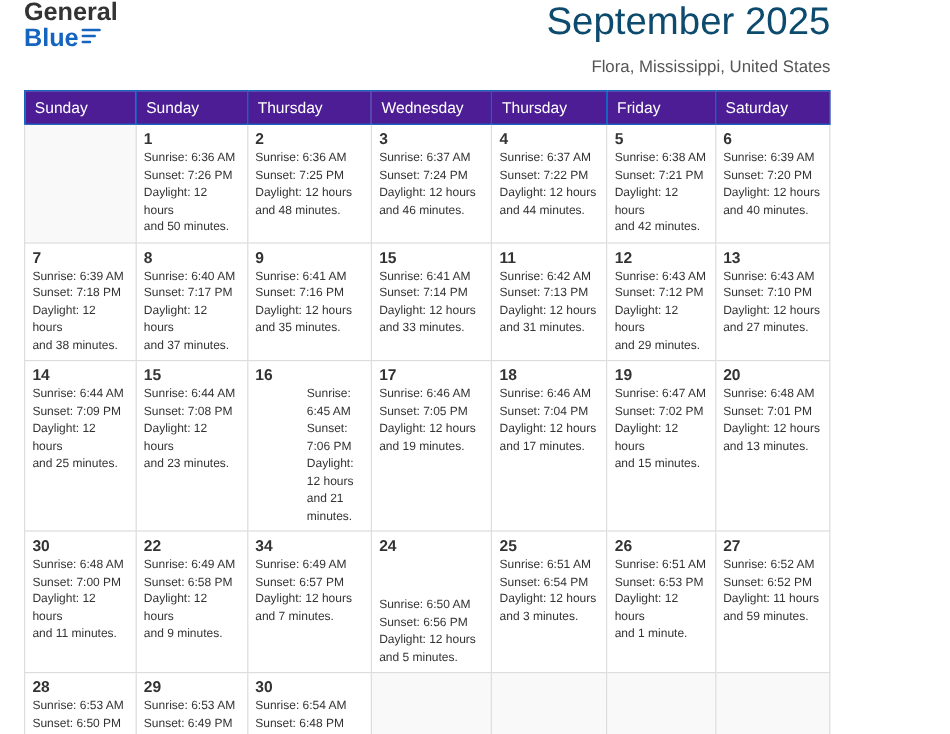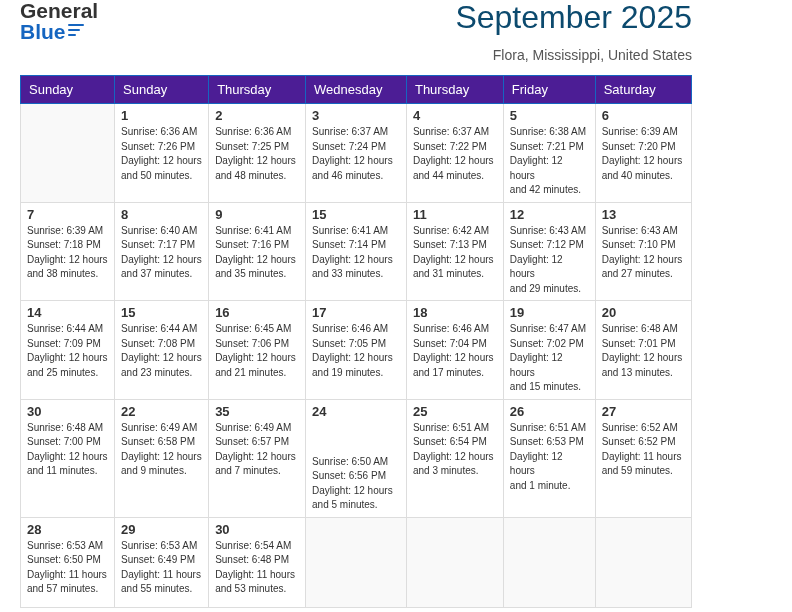--- a/index.html
+++ b/index.html
@@ -225,21 +225,21 @@
           </td>
           <td>
             <div class="day-number">15</div>
             <div class="day-info" style="white-space: pre-line;">Sunrise: 6:44 AM
 Sunset: 7:08 PM
 Daylight: 12 hours
 and 23 minutes.</div>
           </td>
           <td>
             <div class="day-number">16</div>
-            <div class="day-info" style="white-space: pre-line;">Sunrise: 6:45 AM
+            <div class="day-info" style="white-space: pre-line; margin-left: 43px;">Sunrise: 6:45 AM
 Sunset: 7:06 PM
 Daylight: 12 hours
 and 21 minutes.</div>
           </td>
           <td>
             <div class="day-number">17</div>
             <div class="day-info" style="white-space: pre-line;">Sunrise: 6:46 AM
 Sunset: 7:05 PM
 Daylight: 12 hours
 and 19 minutes.</div>
@@ -275,21 +275,21 @@
 and 11 minutes.</div>
           </td>
           <td>
             <div class="day-number">22</div>
             <div class="day-info" style="white-space: pre-line;">Sunrise: 6:49 AM
 Sunset: 6:58 PM
 Daylight: 12 hours
 and 9 minutes.</div>
           </td>
           <td>
-            <div class="day-number">35</div>
+            <div class="day-number">34</div>
             <div class="day-info" style="white-space: pre-line;">Sunrise: 6:49 AM
 Sunset: 6:57 PM
 Daylight: 12 hours
 and 7 minutes.</div>
           </td>
           <td>
             <div class="day-number">24</div>
             <div class="day-info" style="white-space: pre-line; margin-top: 36px;">Sunrise: 6:50 AM
 Sunset: 6:56 PM
 Daylight: 12 hours

